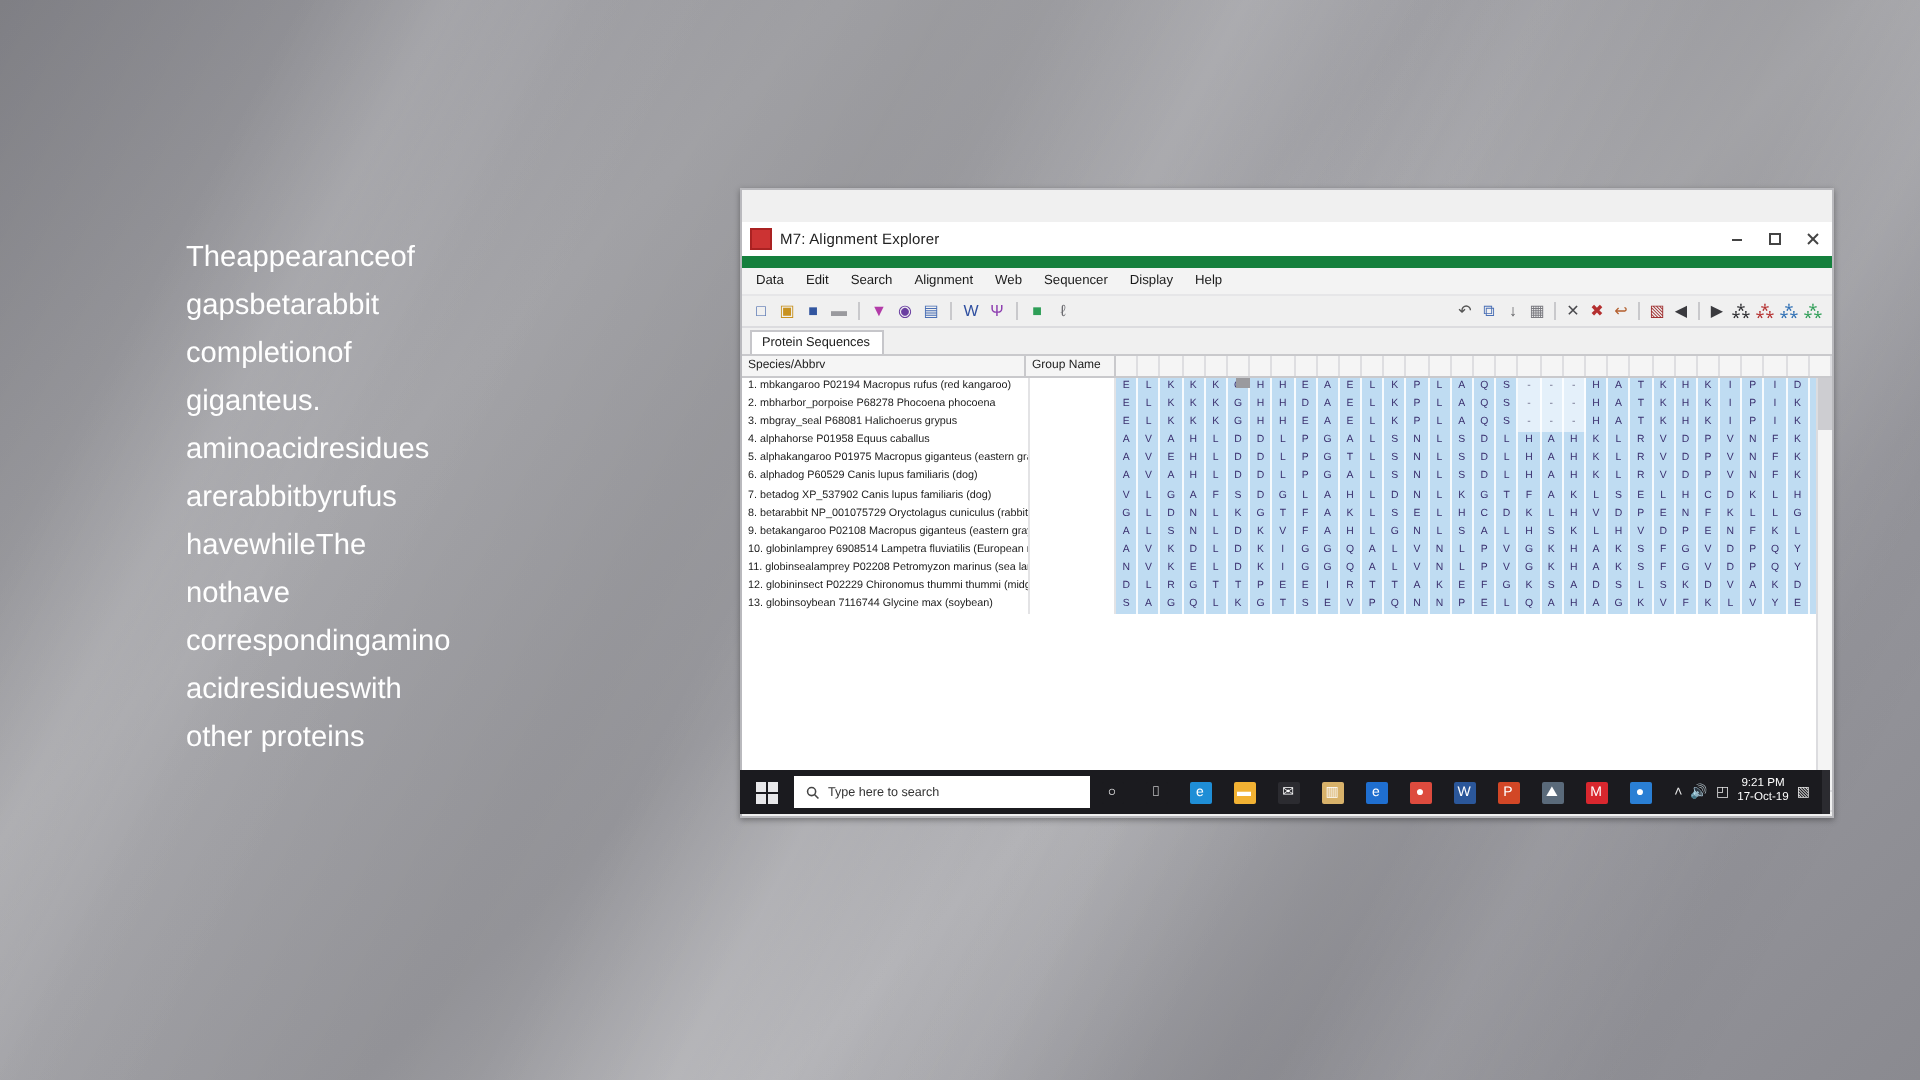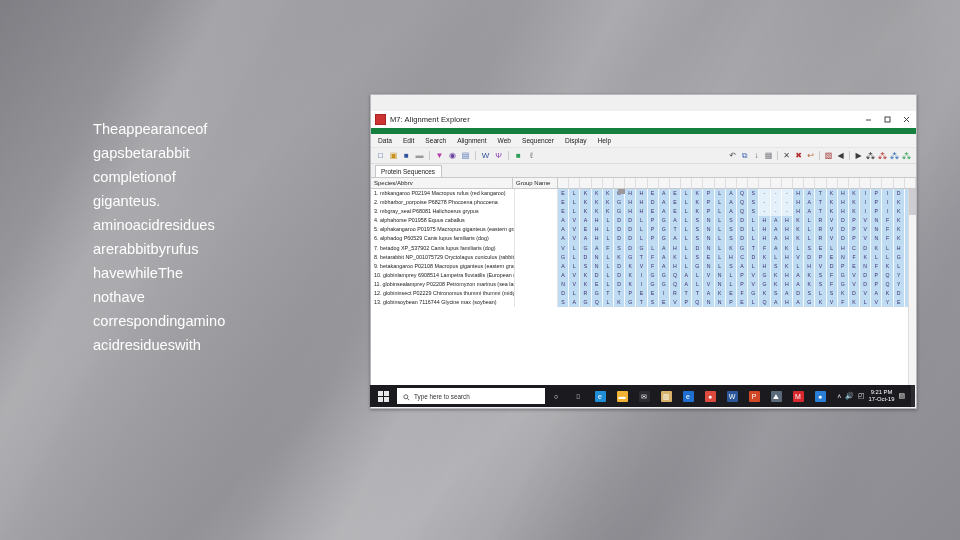--- a/index.html
+++ b/index.html
@@ -173,20 +173,21 @@
       </div>
       <div class="jline">
         <span>corresponding</span>
         <span>amino</span>
       </div>
       <div class="jline">
         <span>acid</span>
         <span>residues</span>
         <span>with</span>
       </div>
+      <div class="jline last">other proteins</div>
     </div>
 </div>
 
 <div id="app-window">
 
   <div id="titlebar">
     <div id="title-icon"></div>
     <div id="title-text">M7: Alignment Explorer</div>
     <div id="win-btns">
       <div class="win-btn">

